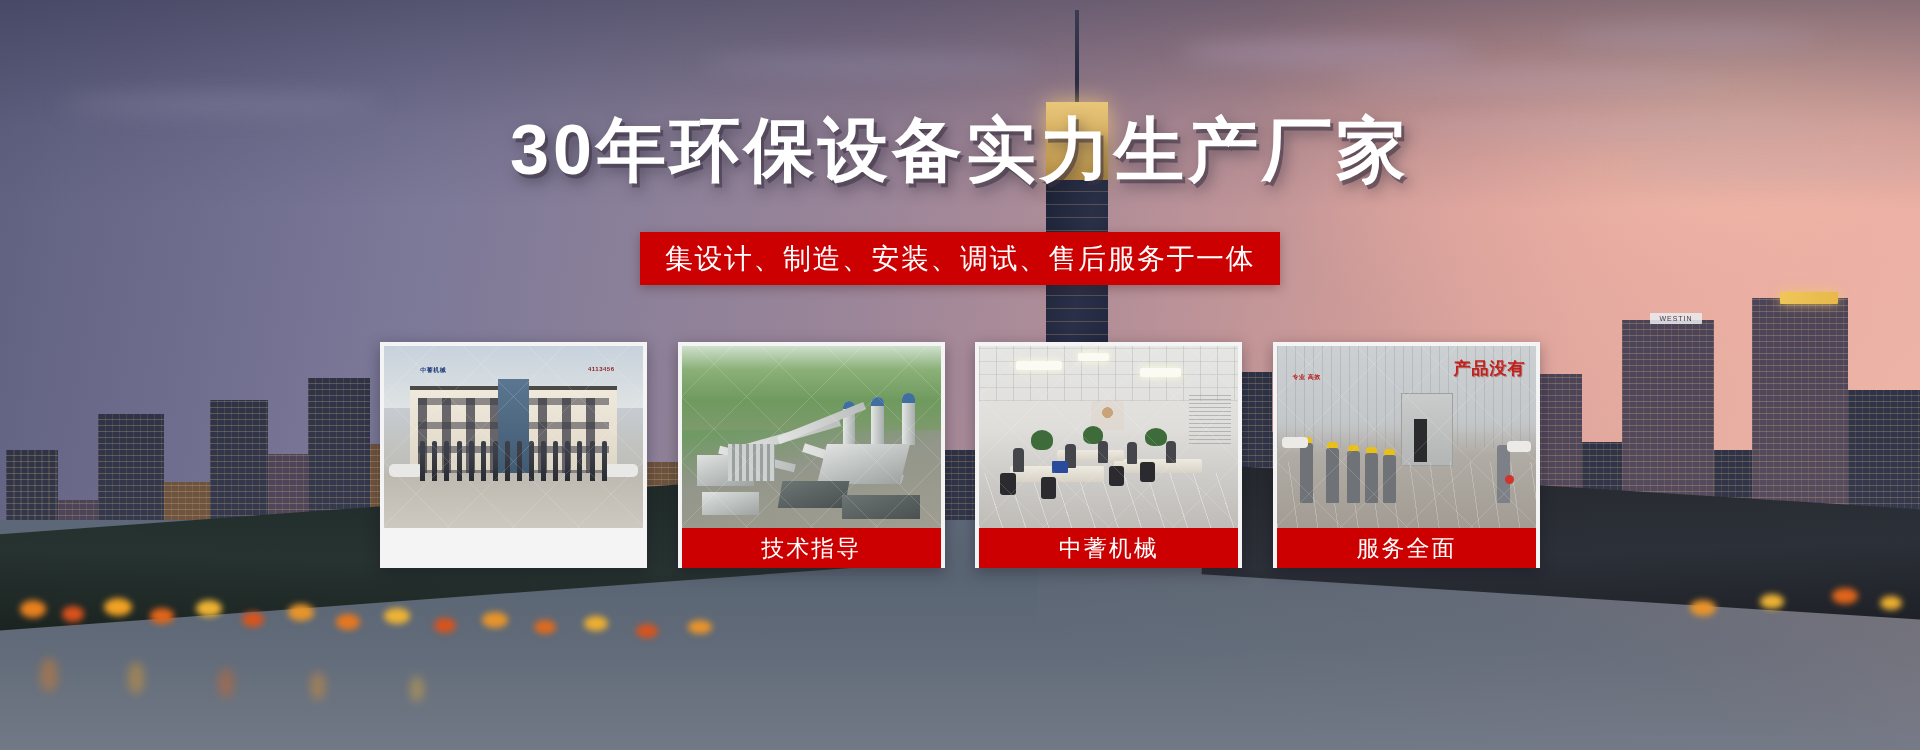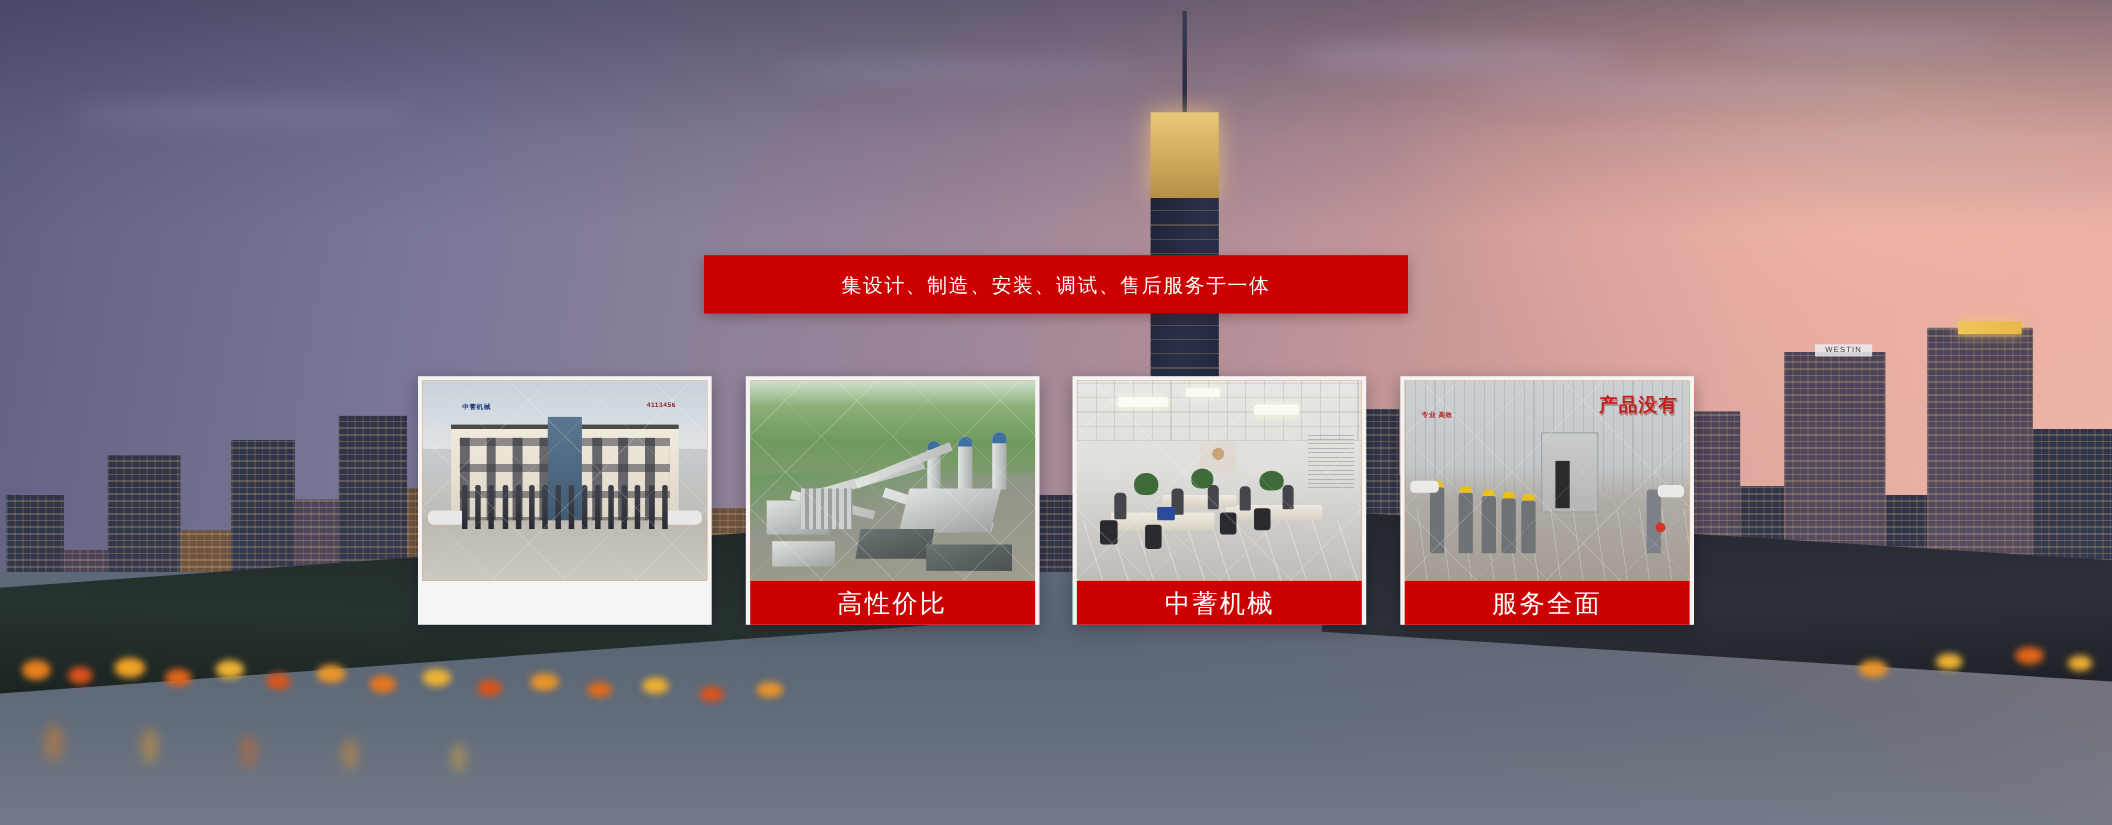--- a/index.html
+++ b/index.html
@@ -107,38 +107,38 @@
 
   
   .subbar {
     position:absolute; left:50%; transform:translateX(-50%);
     top:232px; width:640px; height:53px;
     background:#cc0000;
     display:flex; align-items:center; justify-content:center;
     box-shadow:0 3px 10px rgba(70,20,20,.35);
   }
   .subbar span {
-    color:#fff; font-size:18px; font-weight:500; letter-spacing:1.5px; white-space:nowrap;
+    color:#fff; font-size:28px; font-weight:500; letter-spacing:1.5px; white-space:nowrap;
   }
 
   
   .cards {
     position:absolute; left:50%; transform:translateX(-50%);
     top:342px; width:1160px;
     display:flex; justify-content:space-between;
   }
   .card {
     width:267px;
     background:#f4f4f4;
     padding:4px 4px 0 4px;
     box-shadow:0 4px 14px rgba(20,15,30,.35);
   }
   .card-photo {
     position:relative; width:259px; height:182px; overflow:hidden;
-    background:#f97316;
+    background:#ec4899;
   }
   .card-caption {
     height:40px; background:#cc0000;
     display:flex; align-items:center; justify-content:center;
     color:#ffffff; font-size:23px; font-weight:500; letter-spacing:2px;
   }
   .watermark {
     position:absolute; inset:0; pointer-events:none; opacity:.28;
     background-image:
       repeating-linear-gradient(45deg, rgba(255,255,255,.55) 0 1px, rgba(255,255,255,0) 1px 46px),
@@ -309,20 +309,21 @@
     <div class="reflect" style="left:128px;top:662px;width:16px;height:32px;background:#f0a224;"></div>
     <div class="reflect" style="left:218px;top:668px;width:16px;height:30px;background:#e0651b;"></div>
     <div class="reflect" style="left:310px;top:672px;width:16px;height:28px;background:#e8942a;"></div>
     <div class="reflect" style="left:410px;top:676px;width:14px;height:26px;background:#edb334;"></div>
     <div class="tree-light" style="left:1690px;top:600px;width:26px;height:16px;background:#e8942a;"></div>
     <div class="tree-light" style="left:1760px;top:594px;width:24px;height:15px;background:#edb334;"></div>
     <div class="tree-light" style="left:1832px;top:588px;width:26px;height:16px;background:#e0651b;"></div>
     <div class="tree-light" style="left:1880px;top:596px;width:22px;height:14px;background:#edaf30;"></div>
   </div>
 
+  <h1 class="headline">30年环保设备实力生产厂家</h1>
 
   <div class="subbar">
     <span>集设计、制造、安装、调试、售后服务于一体</span>
   </div>
 
   <div class="cards">
 
     <div class="card">
       <div class="card-photo">
         <div class="p1">
@@ -371,21 +372,21 @@
           <div class="p2-roof" style="left:54%;top:54%;width:32%;height:22%;transform:skewX(-14deg);"></div>
           <div class="p2-roof" style="left:6%;top:60%;width:22%;height:17%;"></div>
           <div class="p2-dark" style="left:38%;top:74%;width:26%;height:15%;transform:skewX(-10deg);"></div>
           <div class="p2-roof" style="left:8%;top:80%;width:22%;height:13%;"></div>
           <div class="p2-dark" style="left:62%;top:82%;width:30%;height:13%;"></div>
           <div style="position:absolute;left:18%;top:54%;width:18%;height:20%;
                       background:repeating-linear-gradient(90deg,#cdd2d0 0 4px,#9aa09e 4px 7px);"></div>
         </div>
         <div class="watermark"></div>
       </div>
-      <div class="card-caption">高性价比</div>
+      <div class="card-caption">技术指导</div>
     </div>
 
     <div class="card">
       <div class="card-photo">
         <div class="p3">
           <div class="p3-ceil"></div>
           <div class="p3-panel" style="left:14%;top:8%;width:18%;height:5%;"></div>
           <div class="p3-panel" style="left:62%;top:12%;width:16%;height:5%;"></div>
           <div class="p3-panel" style="left:38%;top:4%;width:12%;height:4%;"></div>
           <div class="p3-logo"></div>

